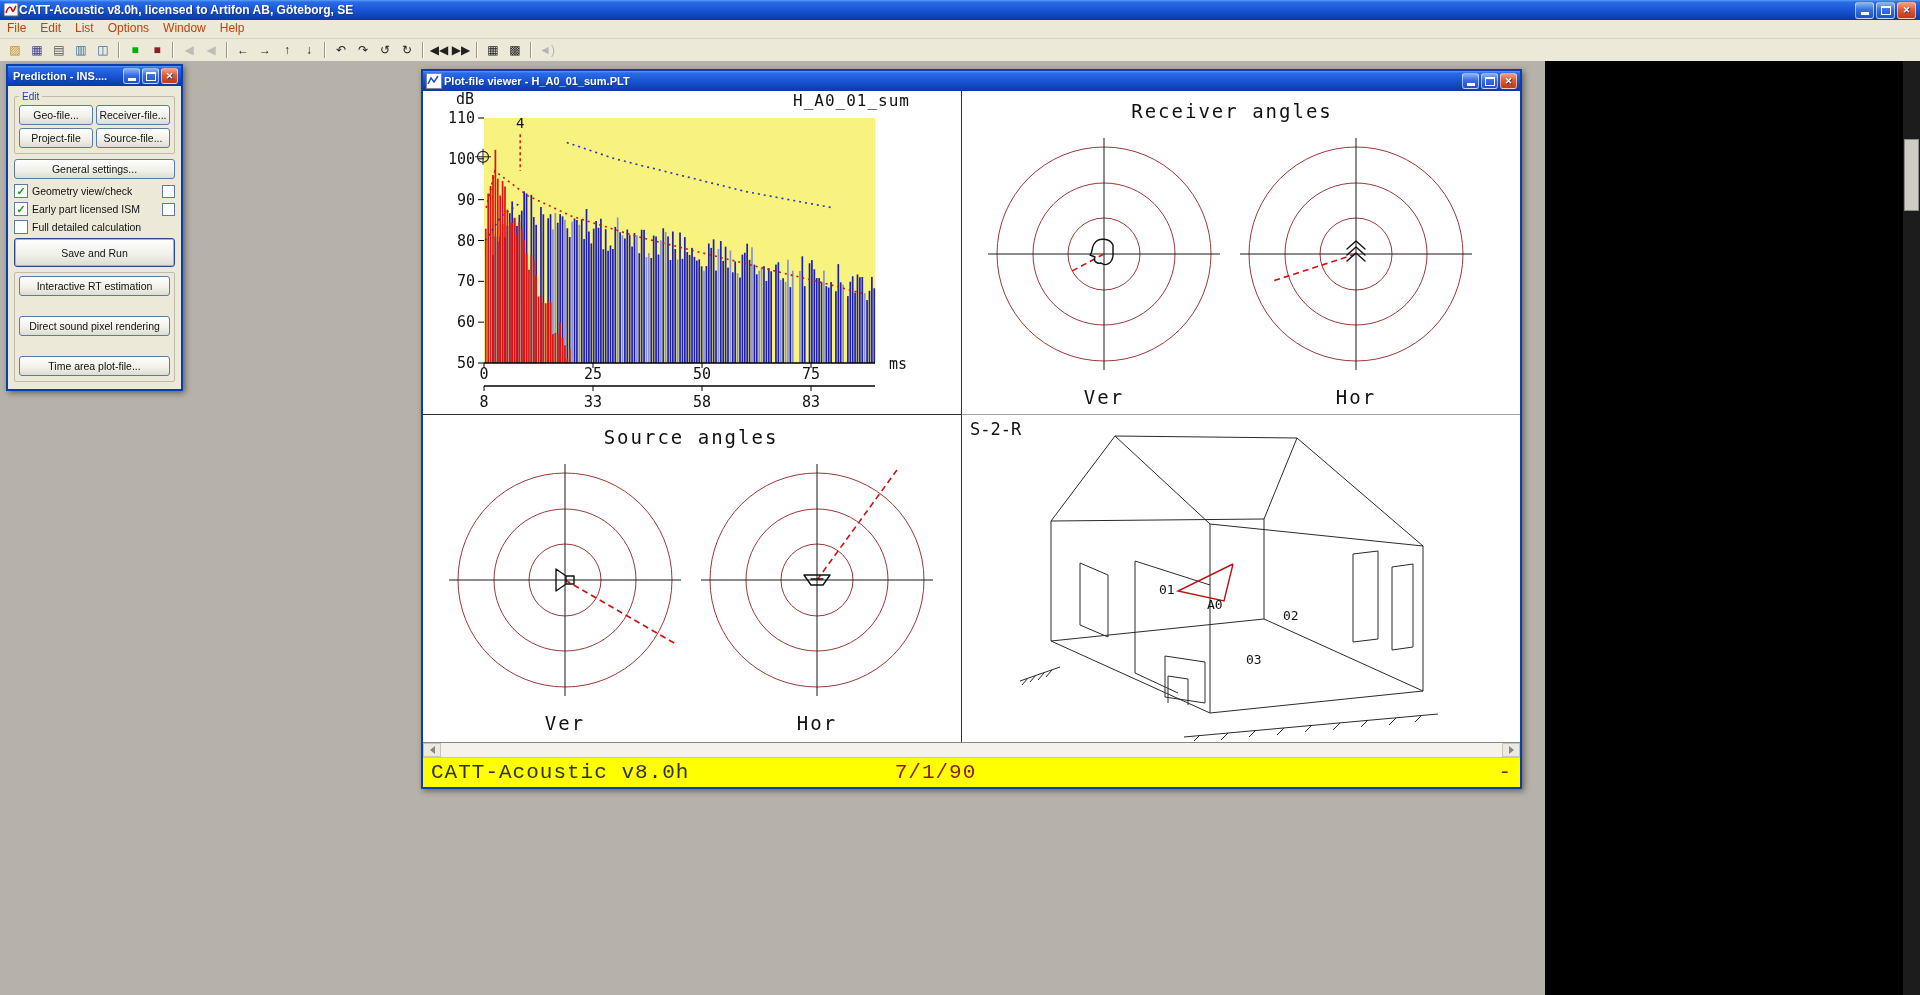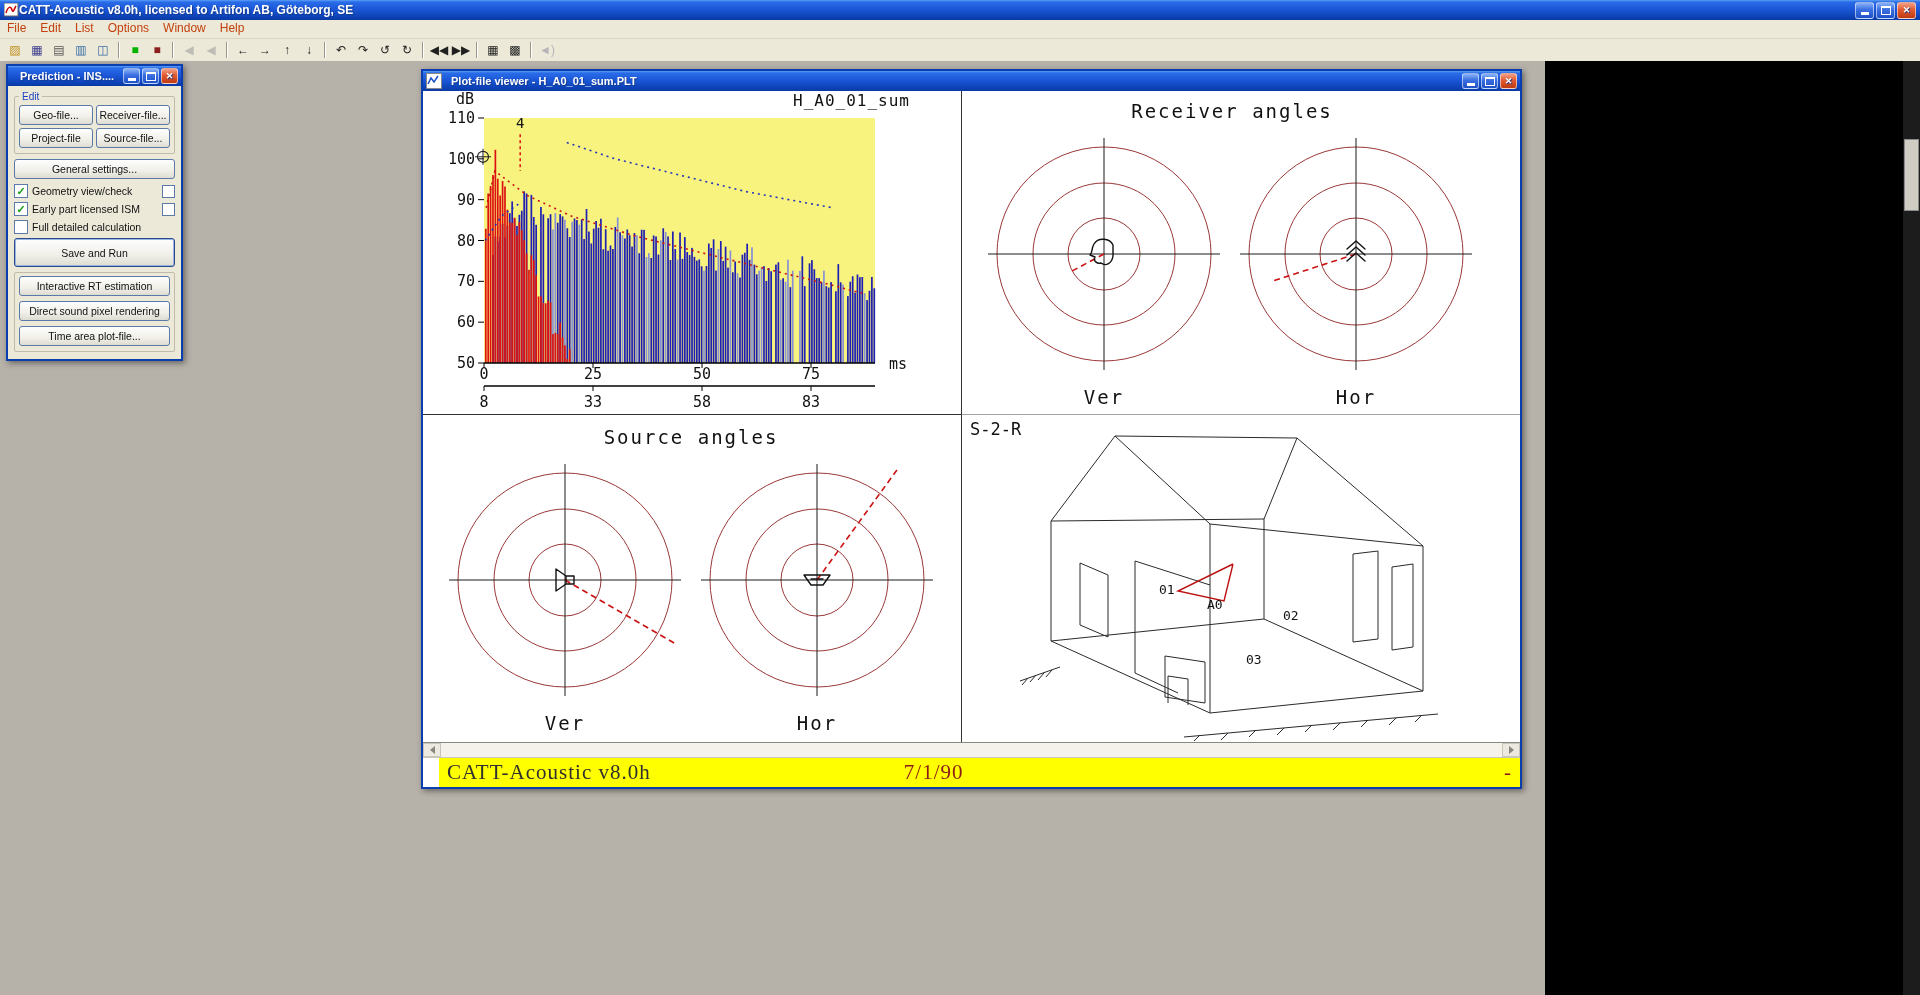--- a/index.html
+++ b/index.html
@@ -27,55 +27,55 @@
   .tb-sep{width:1px;height:16px;background:#9a968a;border-right:1px solid #fff;margin:0 4px;}
   #workspace{position:absolute;left:0;top:61px;right:0;bottom:0;background:#b6b2aa;}
   #desktop-black{position:absolute;left:1545px;top:0;right:17px;bottom:0;background:#000;}
   #mdi-vscroll{position:absolute;right:0;top:0;bottom:0;width:17px;background:#1c1c1c;}
   #mdi-vscroll .thumb{position:absolute;left:1px;right:1px;top:78px;height:70px;background:#cfccc4;border:1px solid #8a8a8a;}
   
   .dlg{position:absolute;border:2px solid #0a3dad;background:#ece9d8;box-shadow:2px 2px 6px rgba(0,0,0,.45);}
   .dlg-titlebar{height:20px;display:flex;align-items:center;padding:0 3px;
     background:linear-gradient(180deg,#5aa0f8 0%,#2a6ce8 10%,#1b57d8 45%,#0b3fb0 90%,#0a3aa0 100%);
     color:#fff;font-size:11px;font-weight:bold;text-shadow:1px 1px 1px #143a8c;}
-  .dlg-titlebar .dlg-title{flex:1;white-space:nowrap;overflow:hidden;margin-left:9px;}
+  .dlg-titlebar .dlg-title{flex:1;white-space:nowrap;overflow:hidden;margin-left:2px;}
   .dlg-titlebar .wbtn{width:15px;height:14px;}
   
   #prediction{left:6px;top:3px;width:173px;}
   .dlg-body{padding:5px 6px 7px 6px;font-size:10.5px;color:#111;}
   fieldset.grp{border:1px solid #c0bcac;border-radius:2px;margin:0 0 5px 0;padding:3px 4px 5px 4px;}
   fieldset.grp legend{padding:0 3px;font-size:10px;color:#1a3fc4;}
   .btn-grid{display:grid;grid-template-columns:1fr 1fr;gap:3px;}
   button.xp{font-family:"Liberation Sans",sans-serif;font-size:10.5px;color:#111;height:20px;
     background:linear-gradient(180deg,#fefefe,#f0efe8 60%,#dedcd2);border:1px solid #5a7aa8;border-radius:3px;
     cursor:default;white-space:nowrap;overflow:hidden;padding:0 2px;}
   button.wide{width:100%;margin:0 0 5px 0;display:block;}
   button.default{border:1px solid #2a4a8c;box-shadow:0 0 0 1px #9ab5e0 inset;height:29px;}
   .cb-row{display:flex;align-items:center;margin:0 0 4px 0;cursor:default;}
   .cb{width:12px;height:12px;background:#fff;border:1px solid #5a7aa8;display:inline-flex;align-items:center;
     justify-content:center;margin-right:4px;flex:none;}
   .cb .tick{color:#21a121;font-size:11px;font-weight:bold;line-height:10px;}
   .aux-cb{width:11px;height:11px;background:#fff;border:1px solid #5a7aa8;margin-left:auto;flex:none;}
-  .tools-grid{display:grid;gap:5px;}
+  .tools-grid{display:grid;gap:20px;}
   
   #viewer{left:421px;top:8px;width:1097px;background:#fff;}
   .viewer-content{display:grid;grid-template-columns:539px 1fr;grid-template-rows:324px 1fr;
     background:#fff;height:651px;border-bottom:1px solid #888;}
   .quad{overflow:hidden;background:#fff;}
   .quad.tl{border-right:1px solid #333;border-bottom:1px solid #333;}
   .quad.tr{border-bottom:1px solid #a3a3a3;}
   .quad.bl{border-right:1px solid #333;}
   svg text{font-family:"DejaVu Sans Mono",monospace;fill:#111;}
   .hscroll{height:14px;display:flex;align-items:stretch;background:#f4f2ea;border-bottom:1px solid #cac6ba;}
   .harrow{width:16px;background:#ece9e0;border:1px solid #c8c4b8;display:flex;align-items:center;justify-content:center;}
   .tri-l{width:0;height:0;border-top:4px solid transparent;border-bottom:4px solid transparent;border-right:5px solid #8a867a;}
   .tri-r{width:0;height:0;border-top:4px solid transparent;border-bottom:4px solid transparent;border-left:5px solid #8a867a;}
   .htrack{flex:1;}
   .statusbar{height:29px;background:#ffff00;position:relative;
-    font-family:Liberation Serif, serif;font-size:21px;line-height:29px;letter-spacing:1px;margin-left:16px;}
+    font-family:Liberation Mono, monospace;font-size:21px;line-height:29px;letter-spacing:1px;}
   .st-left{position:absolute;left:8px;color:#303030;}
   .st-mid{position:absolute;left:43%;color:#8b1a1a;}
   .st-right{position:absolute;right:8px;color:#8b1a1a;}
   .win-icon{width:14px;height:14px;display:inline-block;background:#fff;border:1px solid #888;flex:none;}
   .win-icon svg{display:block;}
   .app-icon{width:15px;height:14px;display:inline-block;flex:none;}
 </style>
 </head>
 <body>
 

